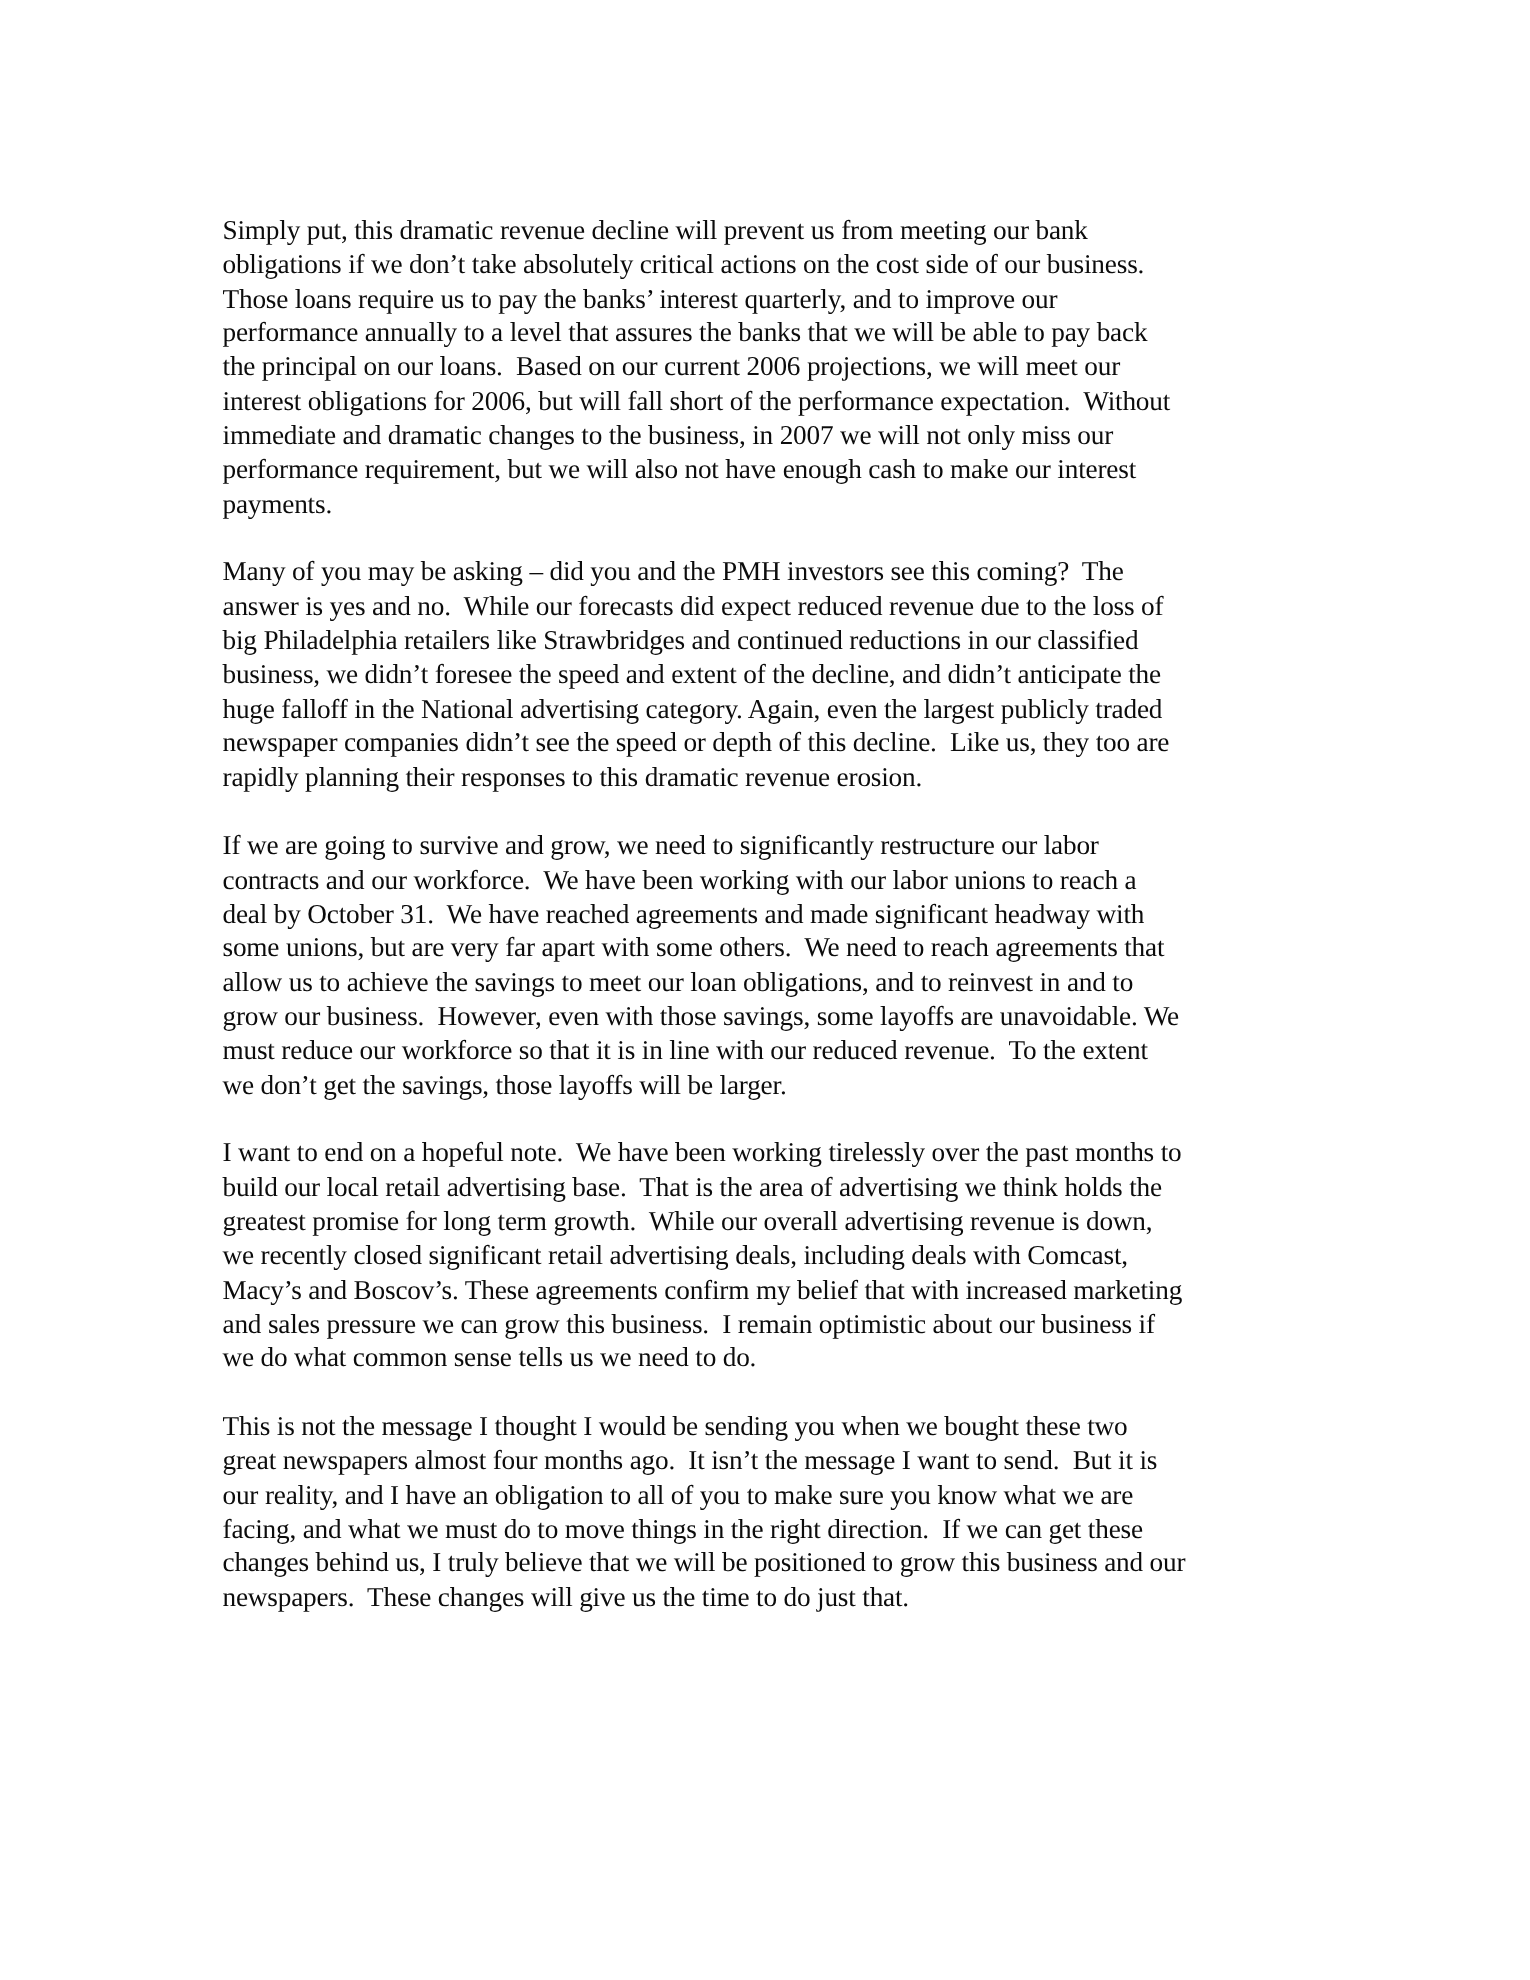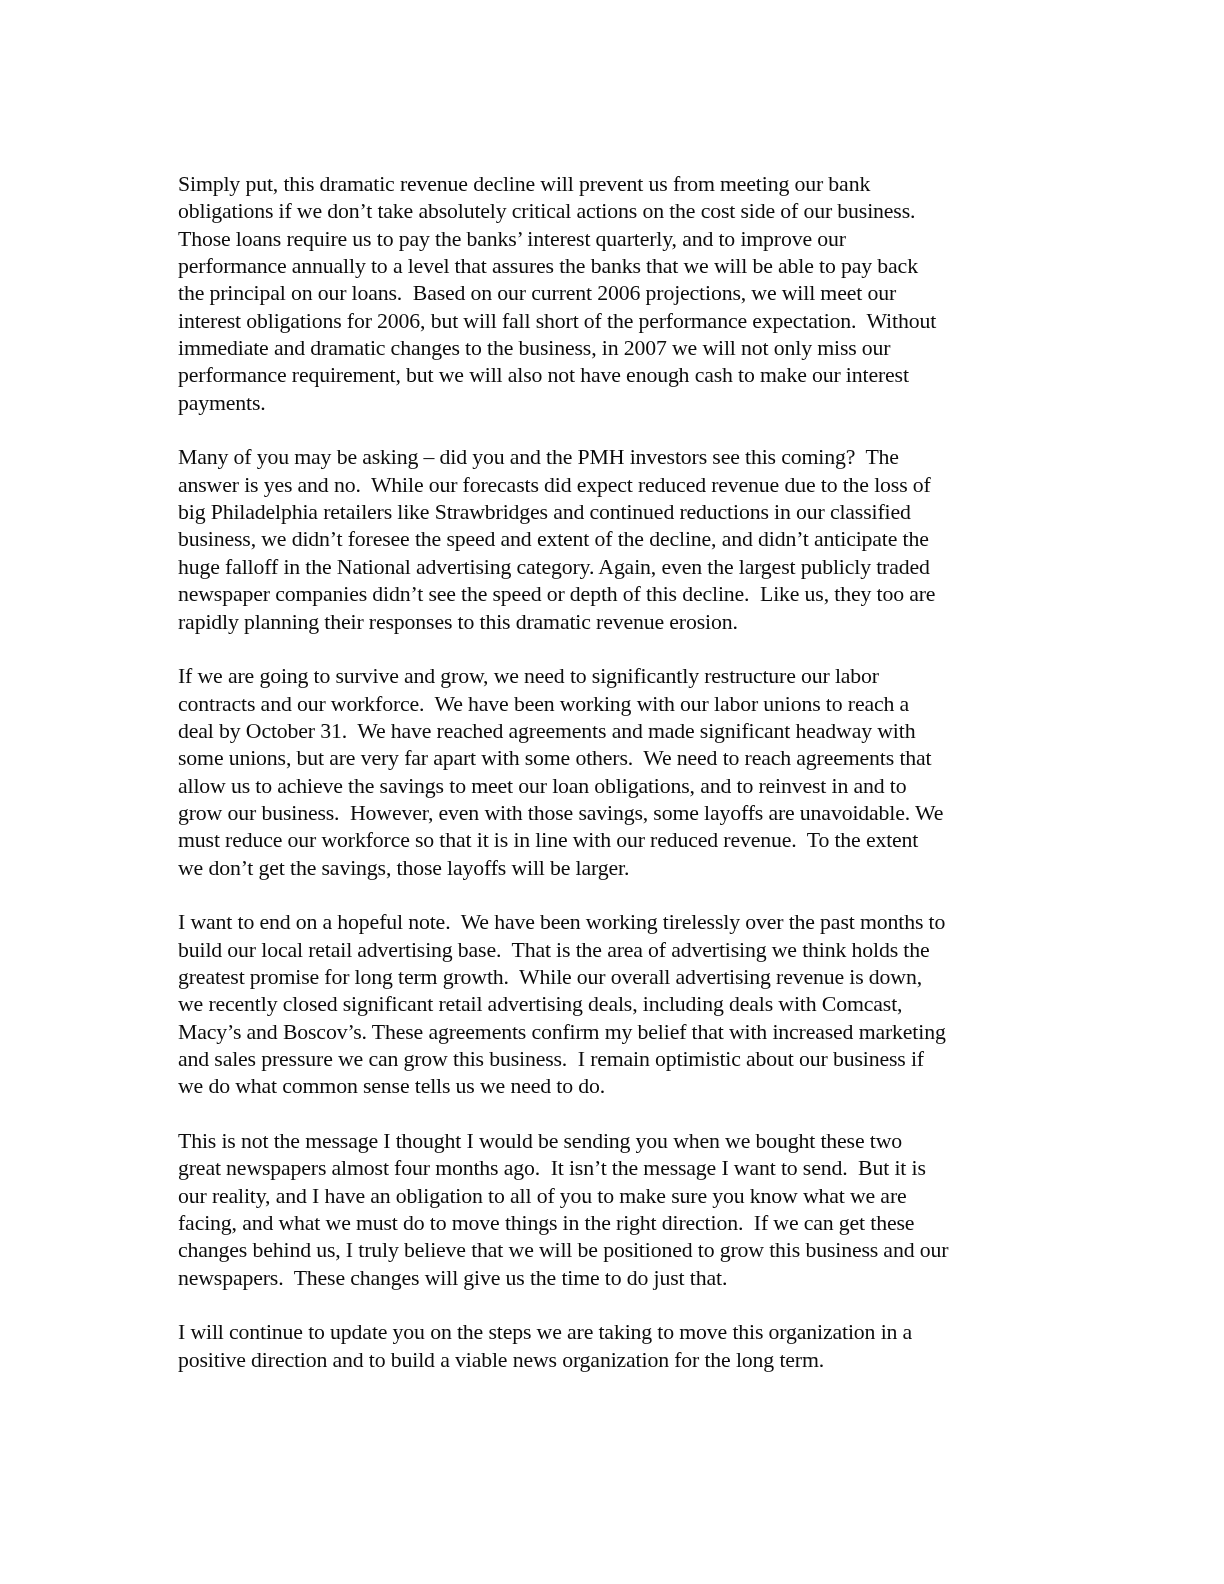--- a/index.html
+++ b/index.html
@@ -65,16 +65,14 @@
 we recently closed significant retail advertising deals, including deals with Comcast,
 Macy’s and Boscov’s. These agreements confirm my belief that with increased marketing
 and sales pressure we can grow this business.  I remain optimistic about our business if
 we do what common sense tells us we need to do.</p>
     <p class="para">This is not the message I thought I would be sending you when we bought these two
 great newspapers almost four months ago.  It isn’t the message I want to send.  But it is
 our reality, and I have an obligation to all of you to make sure you know what we are
 facing, and what we must do to move things in the right direction.  If we can get these
 changes behind us, I truly believe that we will be positioned to grow this business and our
 newspapers.  These changes will give us the time to do just that.</p>
-    <p class="para">I will continue to update you on the steps we are taking to move this organization in a
-positive direction and to build a viable news organization for the long term.</p>
   </div>
 </div>
 
 </body></html>

